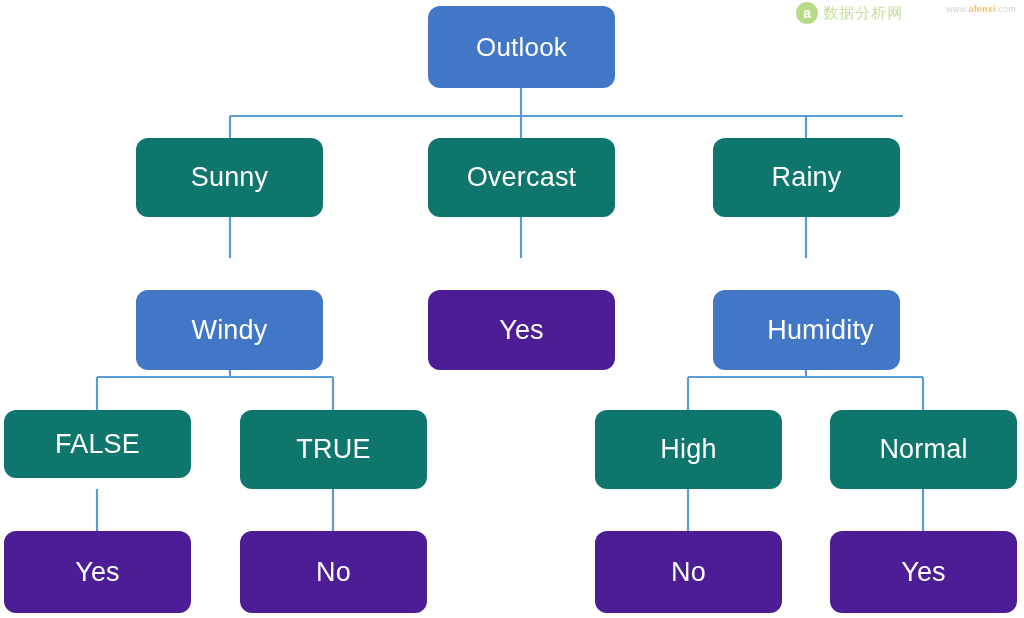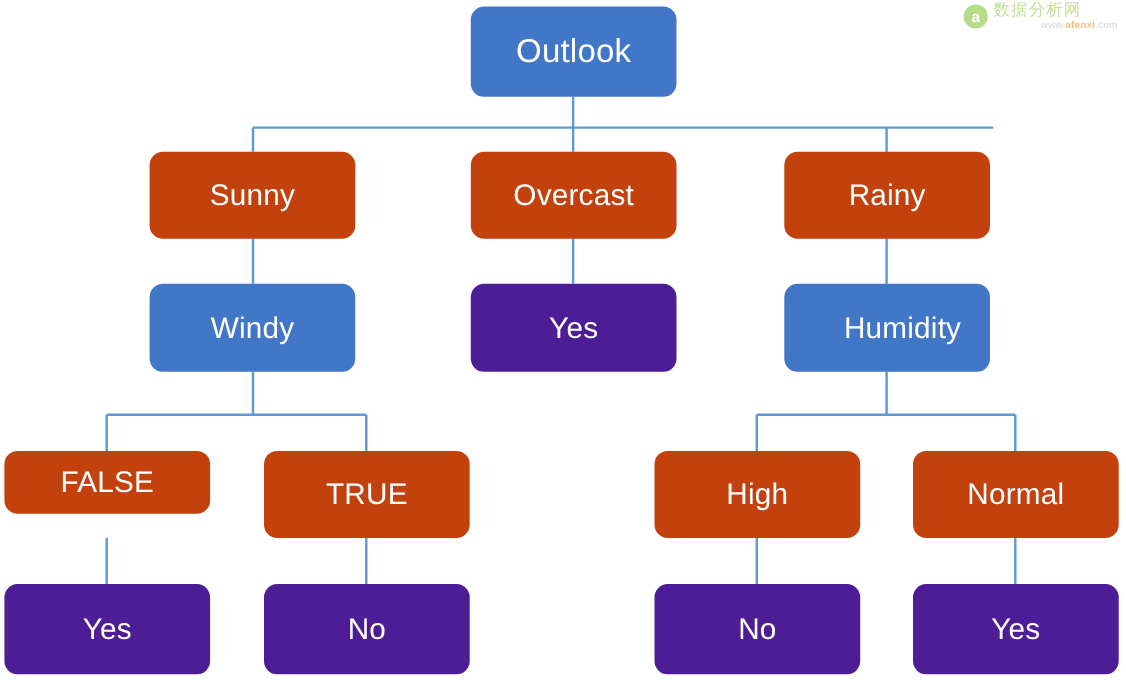--- a/index.html
+++ b/index.html
@@ -39,28 +39,28 @@
     text-align: center;
     line-height: 1;
     white-space: nowrap;
     letter-spacing: 0.2px;
     z-index: 2;
   }
   .node .label {
     display: block;
     font-weight: 400;
   }
-  .node.root { font-size: 30px; }
+  .node.root { font-size: 26px; }
   .node.lvl2 { font-size: 27px; }
-  .node.lvl3 { font-size: 27px; }
+  .node.lvl3 { font-size: 27px; margin-top: 32px; }
   .node.lvl4 { font-size: 27px; }
   .node.leaf { font-size: 27px; }
 
   .fill-dark  { background: #4277c8; }
-  .fill-light { background: #c2410c; }
+  .fill-light { background: #0f766e; }
   .fill-amber { background: #4c1d95; }
 
   
   #watermark {
     position: absolute;
     right: 8px;
     top: 2px;
     display: flex;
     align-items: center;
     gap: 5px;
@@ -75,21 +75,20 @@
     color: #ffffff;
     font-size: 14px;
     font-weight: bold;
     display: flex;
     align-items: center;
     justify-content: center;
     flex: none;
   }
   #watermark .wm-text {
     display: flex;
-    flex-direction: column;
     line-height: 1.05;
   }
   #watermark .wm-cn {
     font-size: 15px;
     color: #9ccc5a;
     letter-spacing: 1px;
   }
   #watermark .wm-url {
     font-size: 9px;
     color: #b9b9b9;
@@ -154,21 +153,21 @@
   </div>
 
   <div class="node lvl3 fill-amber" style="left:428px; top:258px; width:187px; height:80px;">
     <span class="label">Yes</span>
   </div>
 
   <div class="node lvl3 fill-dark" style="left:713px; top:258px; width:187px; height:80px;padding-left:28px;">
     <span class="label">Humidity</span>
   </div>
 
-  <div class="node lvl4 fill-light" style="left:4px; top:410px; width:187px; height:57px;">
+  <div class="node lvl4 fill-light" style="left:4px; top:410px; width:187px; height:68px;">
     <span class="label">FALSE</span>
   </div>
 
   <div class="node lvl4 fill-light" style="left:240px; top:410px; width:187px; height:79px;">
     <span class="label">TRUE</span>
   </div>
 
   <div class="node lvl4 fill-light" style="left:595px; top:410px; width:187px; height:79px;">
     <span class="label">High</span>
   </div>

